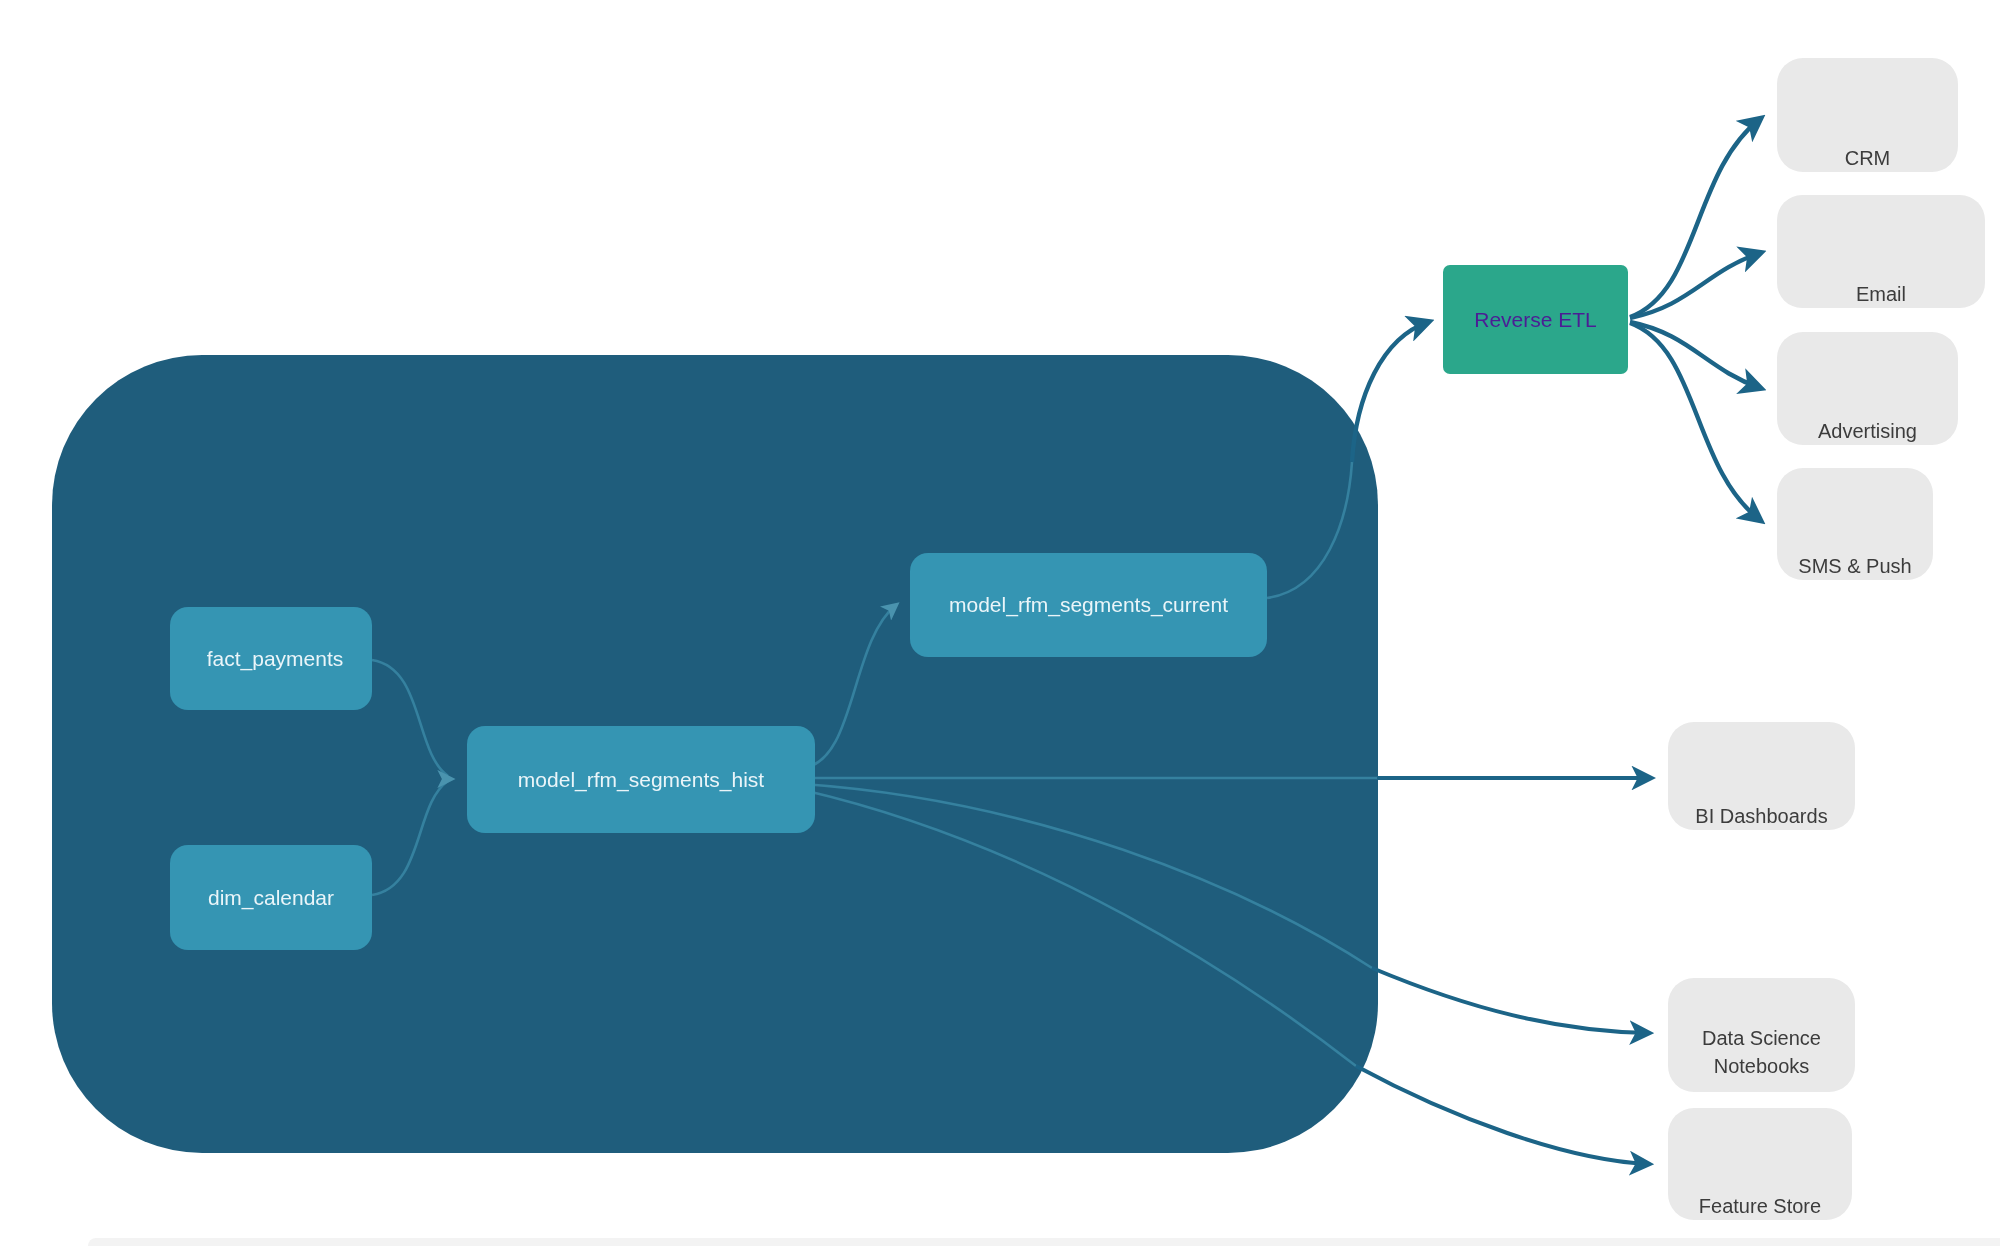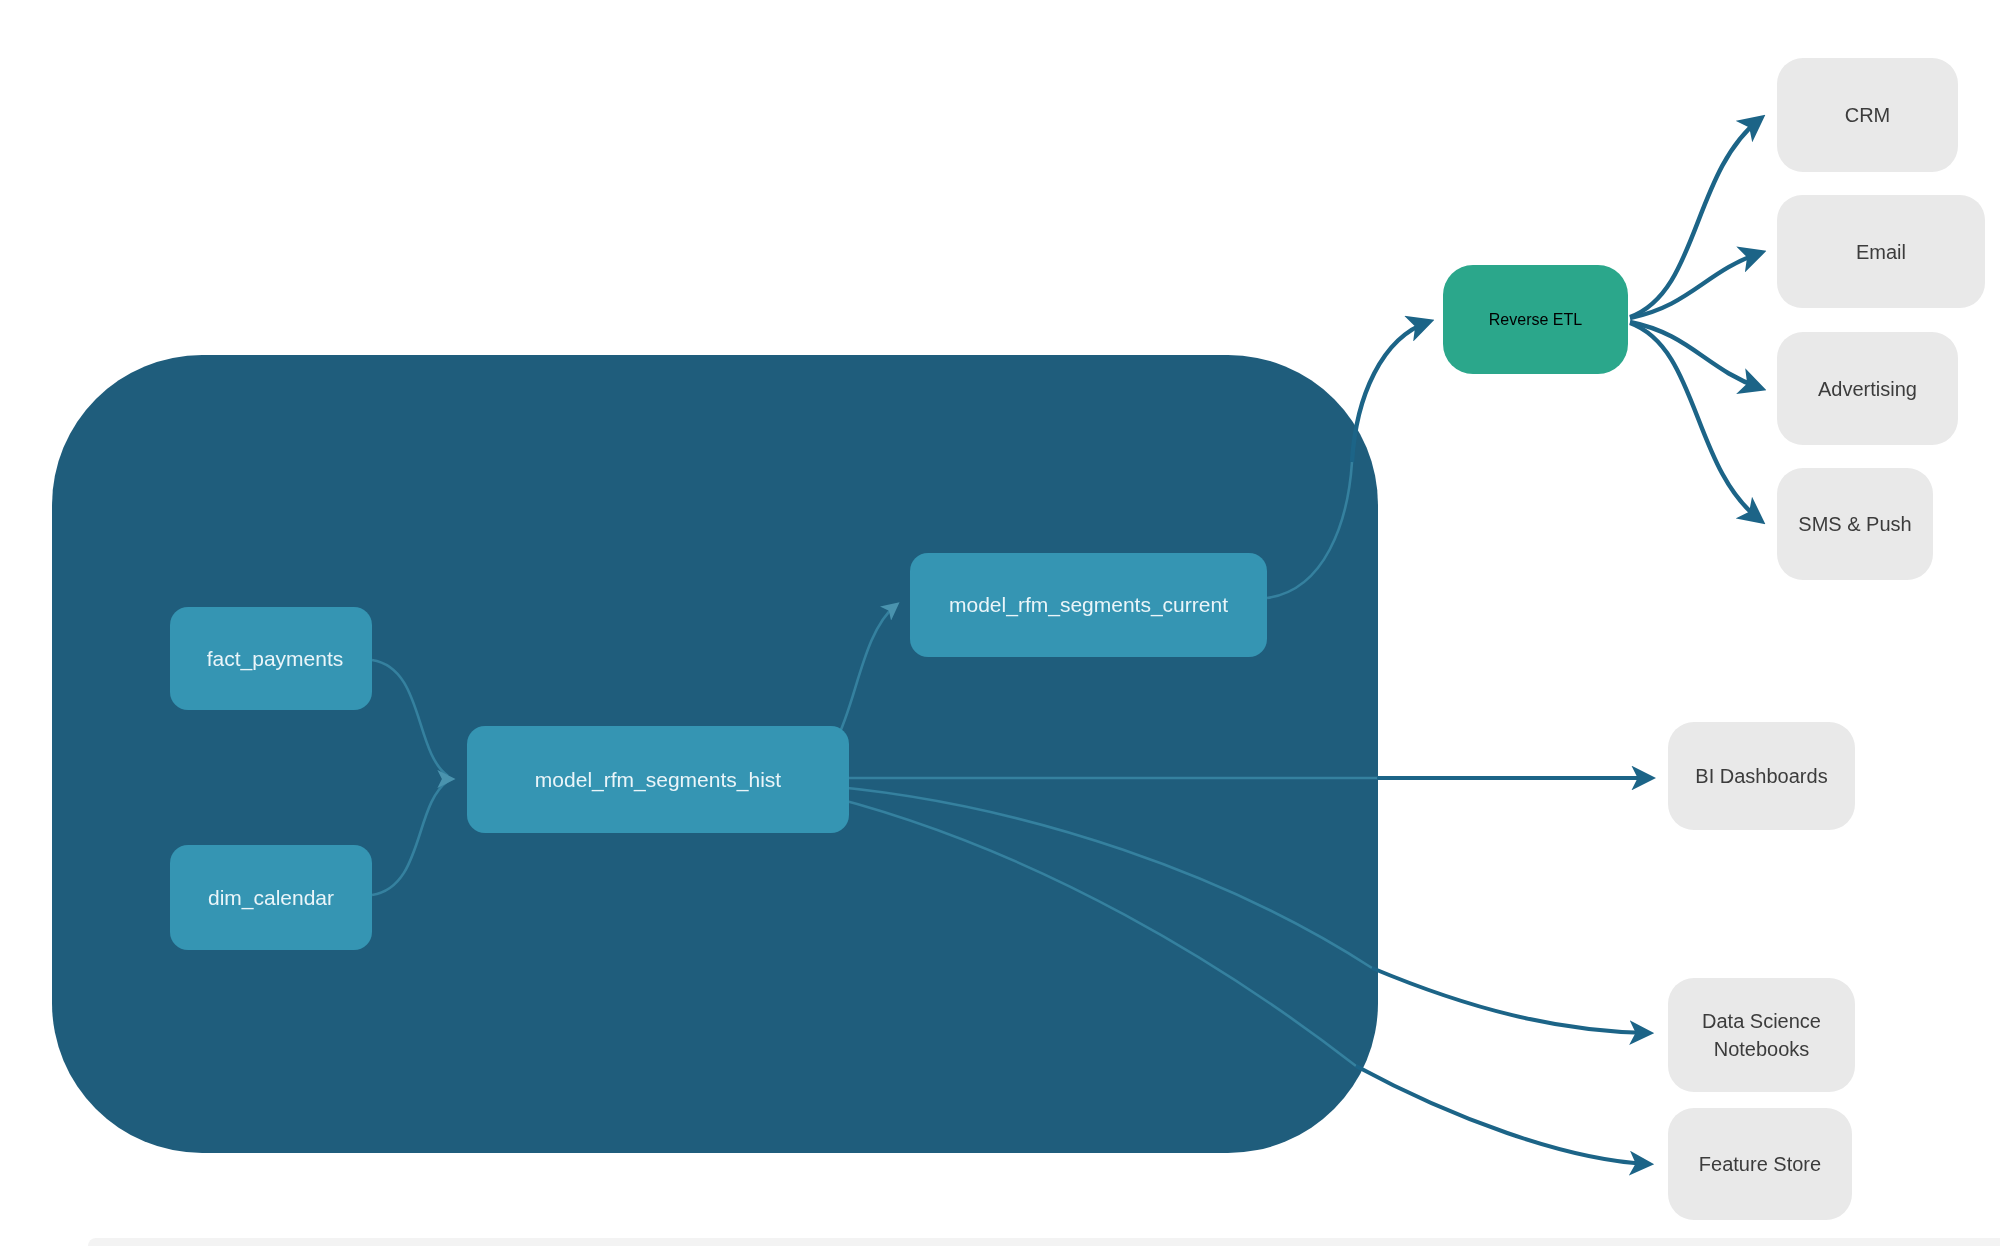--- a/index.html
+++ b/index.html
@@ -26,26 +26,26 @@
 
   
   svg.wires { position:absolute; inset:0; pointer-events:none; }
 
   
   .node {
     position:absolute; display:flex; align-items:center; justify-content:center;
     text-align:center; border-radius:18px;
   }
   .node-teal { background:#3595B3; color:#EAF5F9; font-size:21px; }
-  .node-green { background:#2BA78B; color:#000000; font-size:16px; border-radius:30px; }
-  .node-gray { background:#E9E9E9; color:#3C3C3C; font-size:20px; border-radius:26px; line-height:1.4; }
+  .node-green { background:#2BA78B; color:#4c1d95; font-size:21px; border-radius:7px; }
+  .node-gray { background:#E9E9E9; color:#3C3C3C; font-size:20px; border-radius:26px; line-height:1.4;align-items:flex-end; }
 
   .n-fact     { left:170px;  top:607px;  width:202px; height:103px;padding-left:8px; }
   .n-dim      { left:170px;  top:845px;  width:202px; height:105px; }
-  .n-hist     { left:467px;  top:726px;  width:382px; height:107px; }
+  .n-hist     { left:467px;  top:726px;  width:348px; height:107px; }
   .n-current  { left:910px;  top:553px;  width:357px; height:104px; }
   .n-retl     { left:1443px; top:265px;  width:185px; height:109px; }
   .n-crm      { left:1777px; top:58px;   width:181px; height:114px; }
   .n-email    { left:1777px; top:195px;  width:208px; height:113px;border-radius:25px; }
   .n-adv      { left:1777px; top:332px;  width:181px; height:113px; }
   .n-sms      { left:1777px; top:468px;  width:156px; height:112px; }
   .n-bi       { left:1668px; top:722px;  width:187px; height:108px; }
   .n-dsn      { left:1668px; top:978px;  width:187px; height:114px; padding:12px 18px; }
   .n-fs       { left:1668px; top:1108px; width:184px; height:112px; }
 

